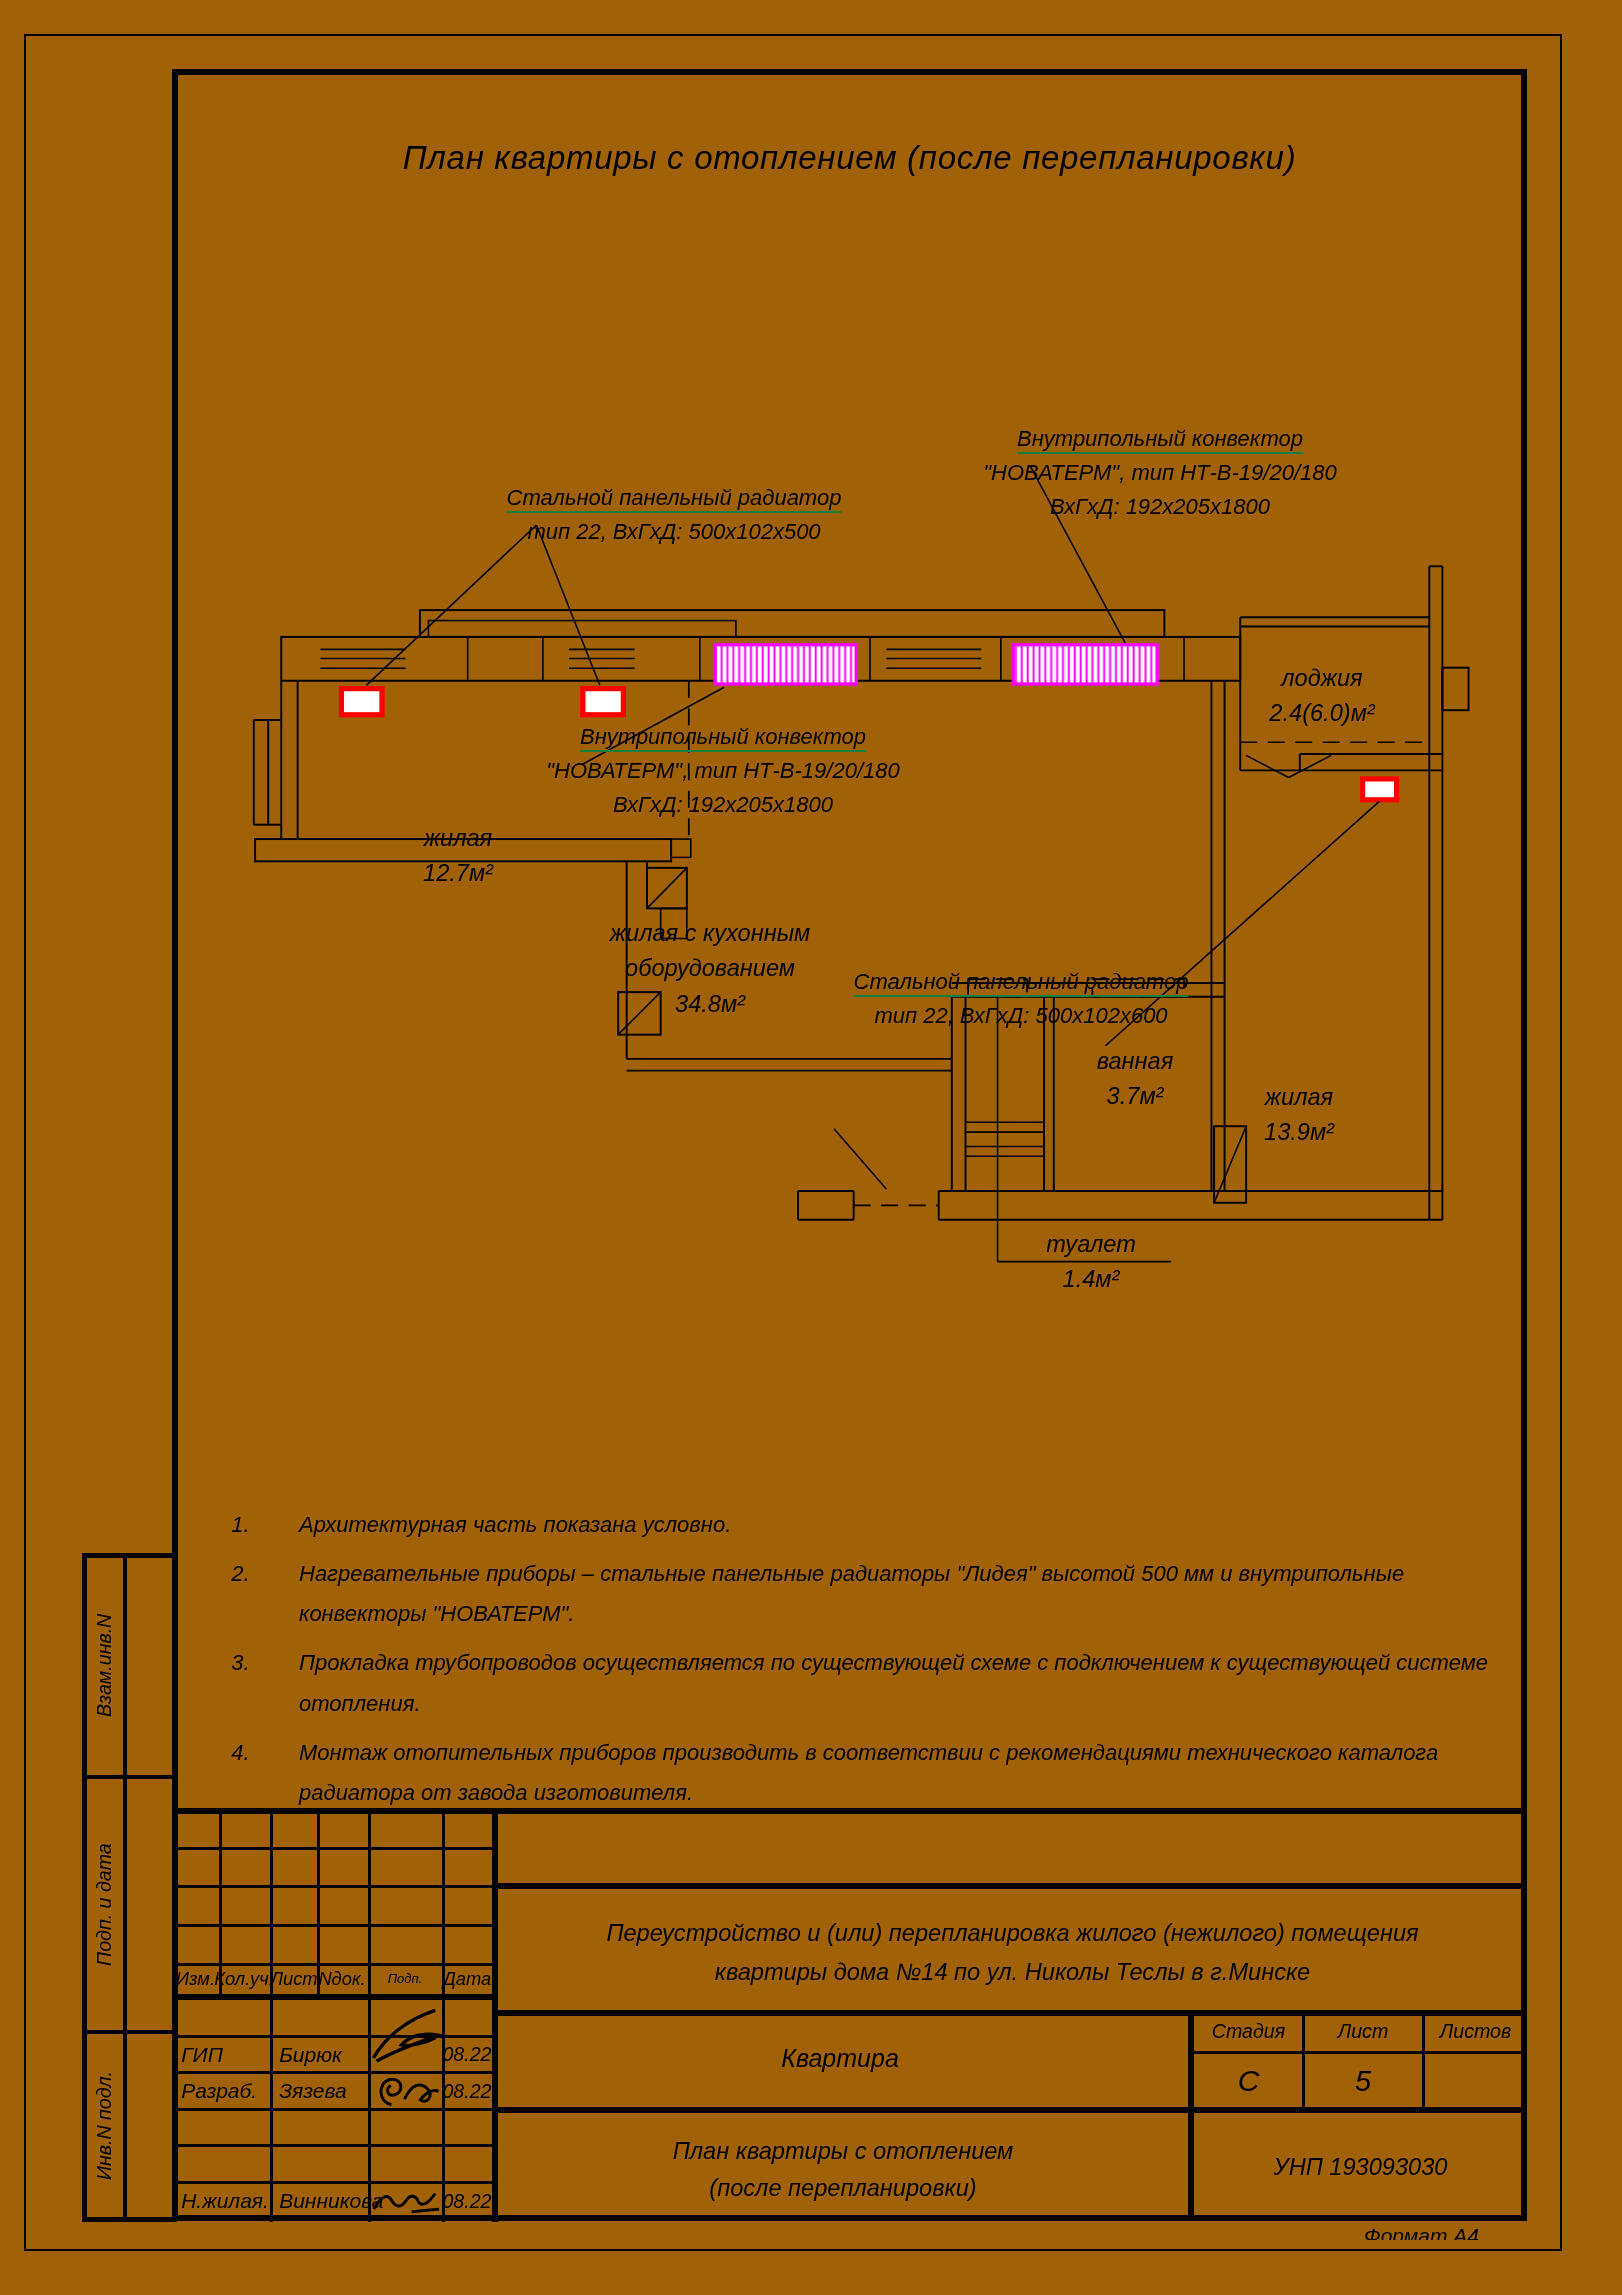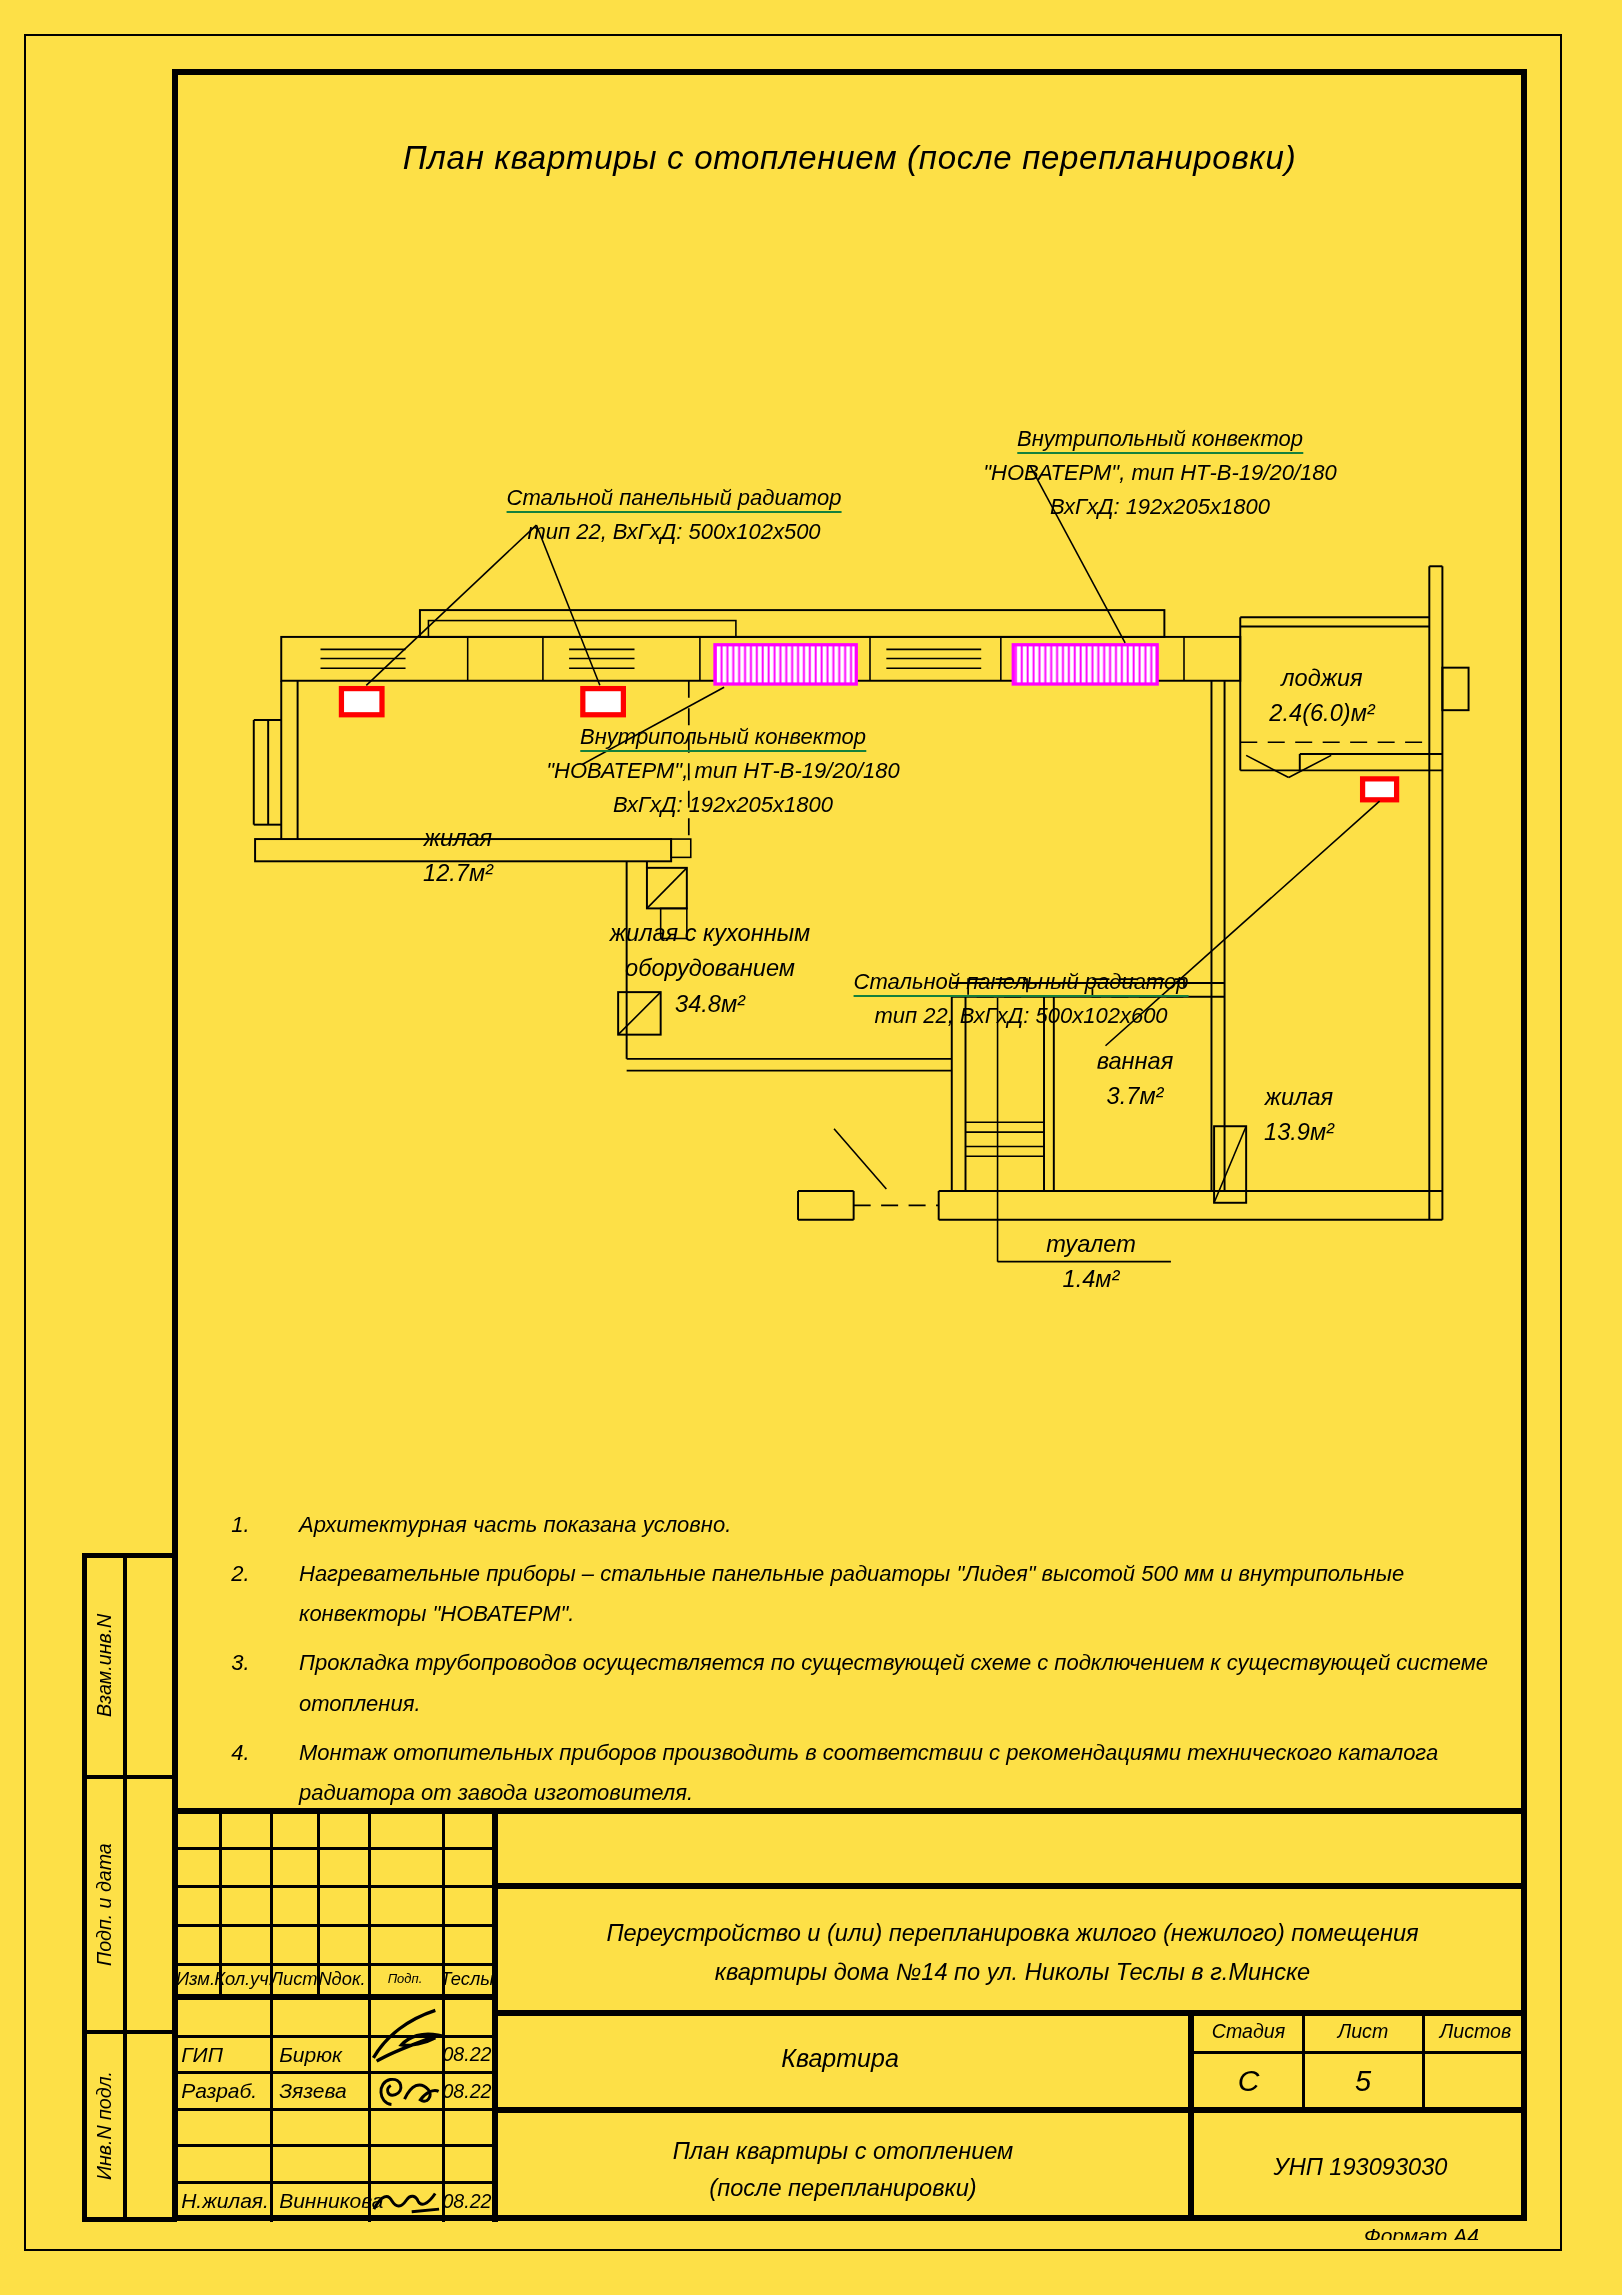--- a/index.html
+++ b/index.html
@@ -1,16 +1,16 @@
 <!DOCTYPE html>
 <html style="font-size:10.5px"><head>
 <meta charset="utf-8">
 <style>
   html,body{margin:0;padding:0;background:#fff;}
-  #page{position:relative;width:1623px;height:2295px;background:#fde047;overflow:hidden;
+  #page{position:relative;width:1623px;height:2295px;background:#a16207;overflow:hidden;
         font-family:"Liberation Sans",sans-serif;font-style:italic;color:#000;text-decoration:underline;}
   .abs{position:absolute;}
   .ln{position:absolute;background:#000;}
   .ctr{text-align:center;}
   .u{border-bottom:2px solid #15803d;padding-bottom:1.3px;}
   .lbl{position:absolute;transform:translateX(-50%);text-align:center;font-size:22px;
        line-height:1.55;white-space:nowrap;}
   .room{position:absolute;transform:translateX(-50%);text-align:center;font-size:23.6px;
         line-height:1.5;white-space:nowrap;}
   .cellt{position:absolute;display:flex;align-items:center;justify-content:center;
@@ -261,21 +261,21 @@
 
     <div class="ln" style="left:1302px;top:2010px;width:3.3px;height:97px;"></div>
     <div class="ln" style="left:1422px;top:2010px;width:3.3px;height:97px;"></div>
     <div class="ln" style="left:1194px;top:2051px;width:333px;height:3.3px;"></div>
 
     <div class="cellt" style="left:172px;top:1964px;width:47px;height:29.4px;font-size:18.3px;">Изм.</div>
     <div class="cellt" style="left:219px;top:1964px;width:50px;height:29.4px;font-size:18.3px;">Кол.уч.</div>
     <div class="cellt" style="left:270px;top:1964px;width:48px;height:29.4px;font-size:18.3px;">Лист</div>
     <div class="cellt" style="left:317px;top:1964px;width:50px;height:29.4px;font-size:18.3px;">Nдок.</div>
     <div class="cellt" style="left:368px;top:1964px;width:74px;height:29.4px;font-size:13px;">Подп.</div>
-    <div class="cellt" style="left:442px;top:1964px;width:50px;height:29.4px;font-size:18.3px;">Теслы</div>
+    <div class="cellt" style="left:442px;top:1964px;width:50px;height:29.4px;font-size:18.3px;">Дата</div>
 
     <div class="cellt cellL" style="left:172px;top:2038px;width:97px;height:33px;font-size:21px;">ГИП</div>
     <div class="cellt cellL" style="left:270px;top:2038px;width:98px;height:33px;font-size:21px;">Бирюк</div>
     <div class="cellt" style="left:442px;top:2038px;width:50px;height:33px;font-size:19.6px;">08.22</div>
     <div class="cellt cellL" style="left:172px;top:2074px;width:97px;height:34px;font-size:21px;">Разраб.</div>
     <div class="cellt cellL" style="left:270px;top:2074px;width:98px;height:34px;font-size:21px;">Зязева</div>
     <div class="cellt" style="left:442px;top:2074px;width:50px;height:34px;font-size:19.6px;">08.22</div>
     <div class="cellt cellL" style="left:172px;top:2184px;width:97px;height:34px;font-size:21px;">Н.жилая.</div>
     <div class="cellt cellL" style="left:270px;top:2184px;width:98px;height:34px;font-size:21px;">Винникова</div>
     <div class="cellt" style="left:442px;top:2184px;width:50px;height:34px;font-size:19.6px;">08.22</div>

